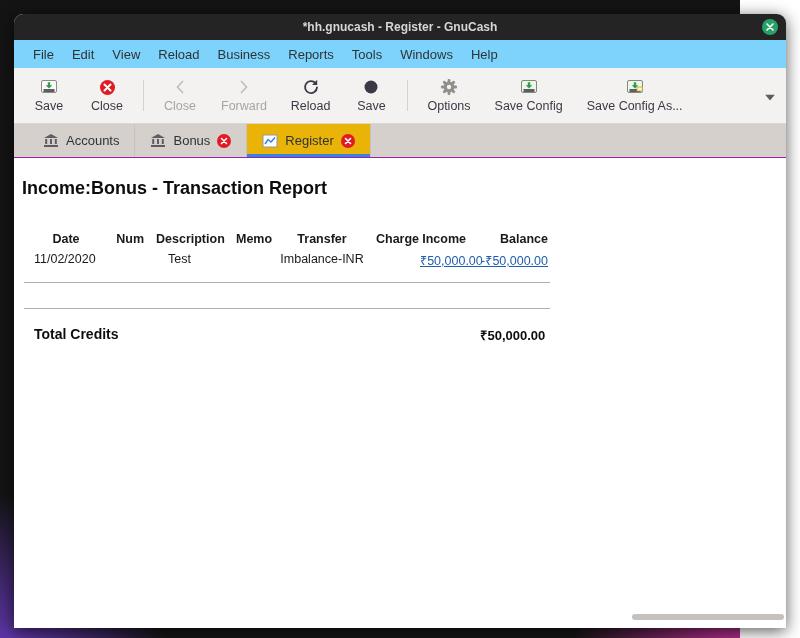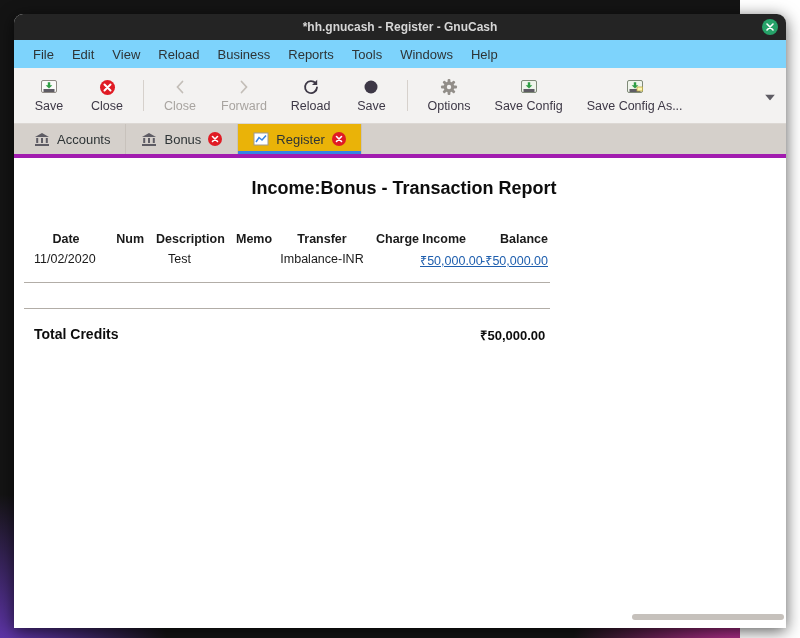--- a/index.html
+++ b/index.html
@@ -53,36 +53,36 @@
   .tbtn .ticon { height:18px; display:flex; align-items:center; justify-content:center; }
   .tbtn.disabled { color:#a8a4a0; cursor:default; }
   .tsep { width:1px; align-self:stretch; margin:6px 7px; background:#d6d1cc; }
   .overflow-arrow {
     position:absolute; right:7px; top:50%; transform:translateY(-50%);
     border:none; background:transparent; cursor:pointer; padding:4px;
   }
 
   
   .tabbar {
-    flex:0 0 34px; background:#d5d0cb; border-bottom:4px solid #a21caf;
-    display:flex; align-items:stretch; padding-left:5px;
+    flex:0 0 34px; background:#d5d0cb; border-bottom:1px solid #a21caf;
+    display:flex; align-items:stretch; padding-left:14px;
   }
   .tab {
     display:flex; align-items:center; gap:7px; padding:0 15px;
     font-size:13px; color:#2e3436; cursor:pointer; border-right:1px solid #c8c2bc;
   }
   .tab.active { background:#eab308; box-shadow:inset 0 -3px 0 #3584e4; }
   .tab-close {
     width:14px; height:14px; border:none; border-radius:50%; background:#e01b24;
     padding:0; display:flex; align-items:center; justify-content:center; cursor:pointer;
   }
 
   
   .content { flex:1 1 auto; background:#fff; position:relative; padding:20px 0 0 8px; }
-  .report-title { font-size:18px; font-weight:bold; color:#0d0d0d; margin-bottom:30px;text-align:center; }
+  .report-title { font-size:18px; font-weight:bold; color:#0d0d0d; margin-bottom:30px; }
 
   .tx-table, .totals-row {
     display:grid; width:526px; margin-left:2px;
     grid-template-columns:76px 46px 80px 44px 96px 44px 58px 82px;
     font-size:12.5px; color:#1a1a1a;
   }
   .cell { padding:3px 2px; white-space:nowrap;margin-left:8px; }
   .th { font-weight:bold; }
   .al { text-align:left; }  .ac { text-align:center; }  .ar { text-align:right; }
   .amount-link { color:#1f5fae; text-decoration:underline; cursor:pointer; }

